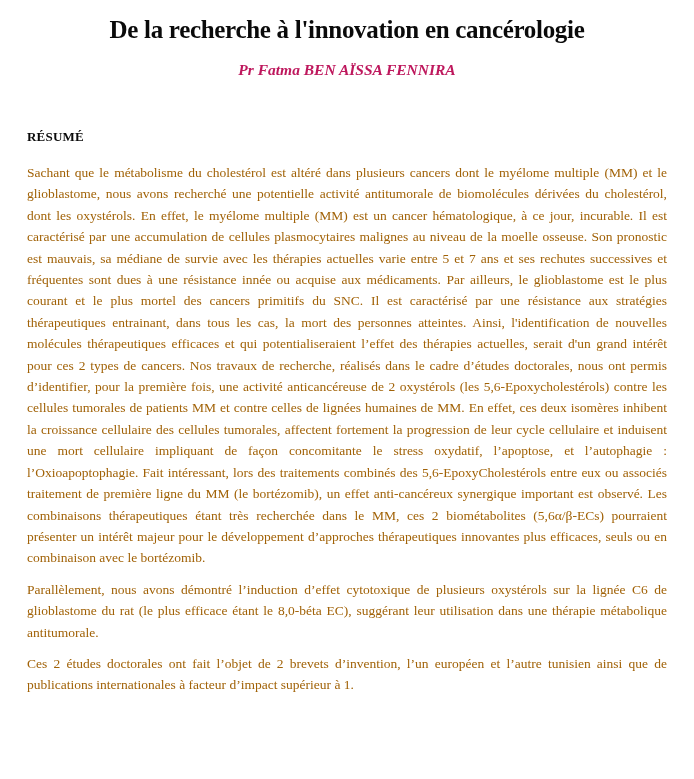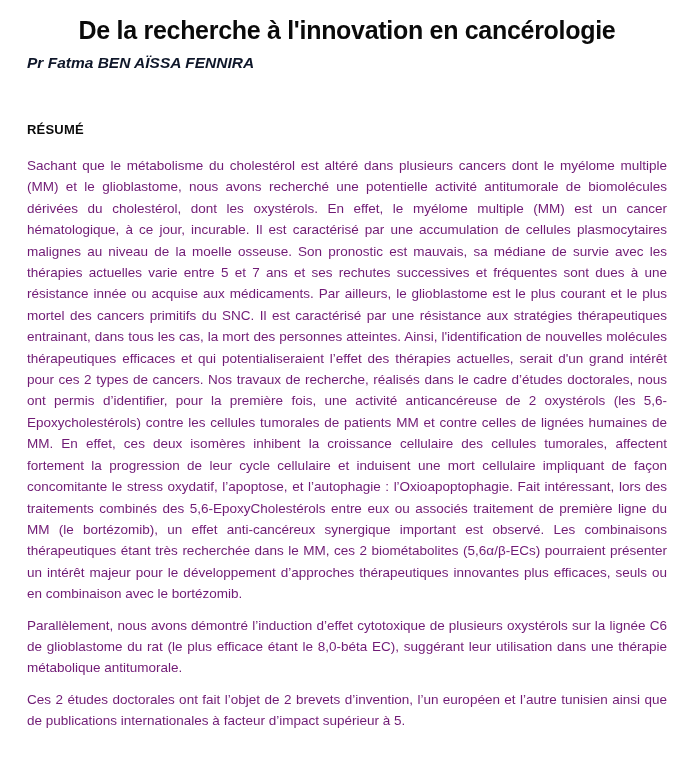--- a/index.html
+++ b/index.html
@@ -9,70 +9,70 @@
   }
   .page {
     position: relative;
     width: 694px;
     height: 779px;
     box-sizing: border-box;
     padding: 0 27px;
     overflow: hidden;
     background: #ffffff;
     color: #161616;
-    font-family: Liberation Sans, sans-serif;
+    font-family: Liberation Serif, serif;
     border-radius: 18px;
   }
   .title {
     margin: 0;
     padding-top: 15px;
     font-size: 25px;
     line-height: 30px;
     font-weight: 700;
     letter-spacing: -0.3px;
     text-align: center;
     color: #0a0a0a;
   }
   .author {
-    margin-top: 8px;
+    margin-top: 15px;
     font-size: 15.5px;
     line-height: 19px;
     font-weight: 700;
     font-style: italic;
-    text-align: left;
-    color: #0f172a;
+    text-align: center;
+    color: #be185d;
   }
   .heading {
     margin: 0;
     margin-top: 49px;
     font-size: 13px;
     line-height: 18px;
     font-weight: 700;
     letter-spacing: 0.2px;
     color: #0a0a0a;
   }
   .abstract {
     margin-top: 16px;
   }
   .abstract p {
     margin: 0 0 10px 0;
     font-size: 13.5px;
     line-height: 21.4px;
     text-align: justify;
-    color: #701a75;
+    color: #a16207;
   }
 </style>
 </head>
 <body>
 
 <div class="page">
   <h1 class="title">De la recherche à l'innovation en cancérologie</h1>
 
   <div class="author">Pr Fatma BEN AÏSSA FENNIRA</div>
 
   <h2 class="heading">RÉSUMÉ</h2>
 
   <div class="abstract">
     <p>Sachant que le métabolisme du cholestérol est altéré dans plusieurs cancers dont le myélome multiple (MM) et le glioblastome, nous avons recherché une potentielle activité antitumorale de biomolécules dérivées du cholestérol, dont les oxystérols.  En effet, le myélome multiple (MM) est un cancer hématologique, à ce jour, incurable. Il est caractérisé par une accumulation de cellules plasmocytaires malignes au niveau de la moelle osseuse. Son pronostic est mauvais, sa médiane de survie avec les thérapies actuelles varie entre 5 et 7 ans et ses rechutes successives et fréquentes sont dues à une résistance innée ou acquise aux médicaments. Par ailleurs, le glioblastome est le plus courant et le plus mortel des cancers primitifs du SNC. Il est caractérisé par une résistance aux stratégies thérapeutiques entrainant, dans tous les cas, la mort des personnes atteintes. Ainsi, l'identification de nouvelles molécules thérapeutiques efficaces et qui potentialiseraient l’effet des thérapies actuelles, serait d'un grand intérêt pour ces 2 types de cancers. Nos travaux de recherche, réalisés dans le cadre d’études doctorales, nous ont permis d’identifier, pour la première fois, une activité anticancéreuse de 2 oxystérols (les 5,6-Epoxycholestérols) contre les cellules tumorales de patients MM et contre celles de lignées humaines de MM. En effet, ces deux isomères inhibent la croissance cellulaire des cellules tumorales, affectent fortement la progression de leur cycle cellulaire et induisent une mort cellulaire impliquant de façon concomitante le stress oxydatif, l’apoptose, et l’autophagie : l’Oxioapoptophagie. Fait intéressant, lors des traitements combinés des 5,6-EpoxyCholestérols entre eux ou associés traitement de première ligne du MM (le bortézomib), un effet anti-cancéreux synergique important est observé. Les combinaisons thérapeutiques étant très recherchée dans le MM, ces 2 biométabolites (5,6α/β-ECs) pourraient présenter un intérêt majeur pour le développement d’approches thérapeutiques innovantes plus efficaces, seuls ou en combinaison avec le bortézomib.</p>
     <p>Parallèlement, nous avons démontré l’induction d’effet cytotoxique de plusieurs oxystérols sur la lignée C6 de glioblastome du rat (le plus efficace étant le 8,0-béta EC), suggérant leur utilisation dans une thérapie métabolique antitumorale.</p>
-    <p>Ces 2 études doctorales ont fait l’objet de 2 brevets d’invention, l’un européen et l’autre tunisien ainsi que de publications internationales à facteur d’impact supérieur à 5.</p>
+    <p>Ces 2 études doctorales ont fait l’objet de 2 brevets d’invention, l’un européen et l’autre tunisien ainsi que de publications internationales à facteur d’impact supérieur à 1.</p>
   </div>
 </div>
 
 </body></html>

